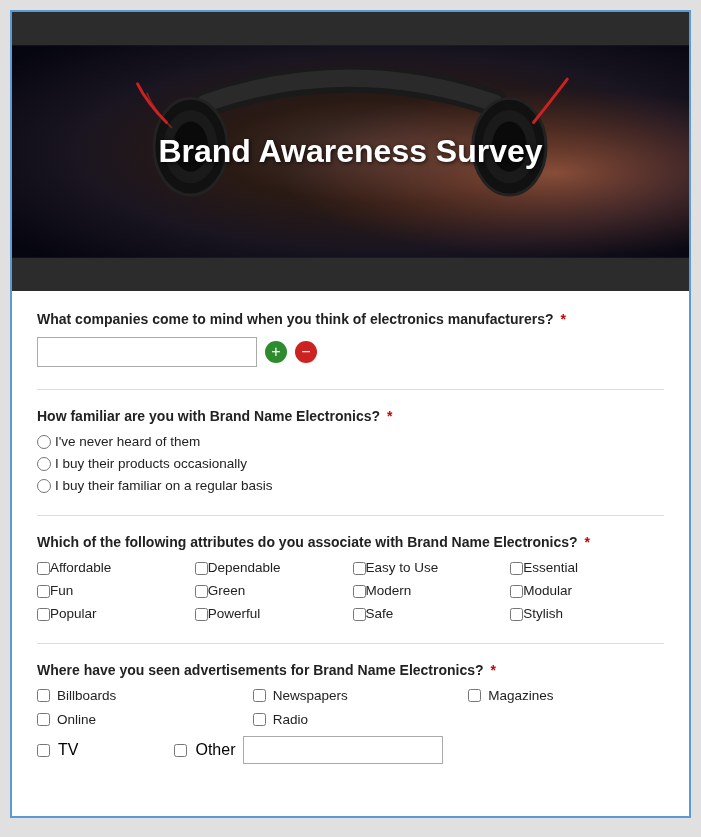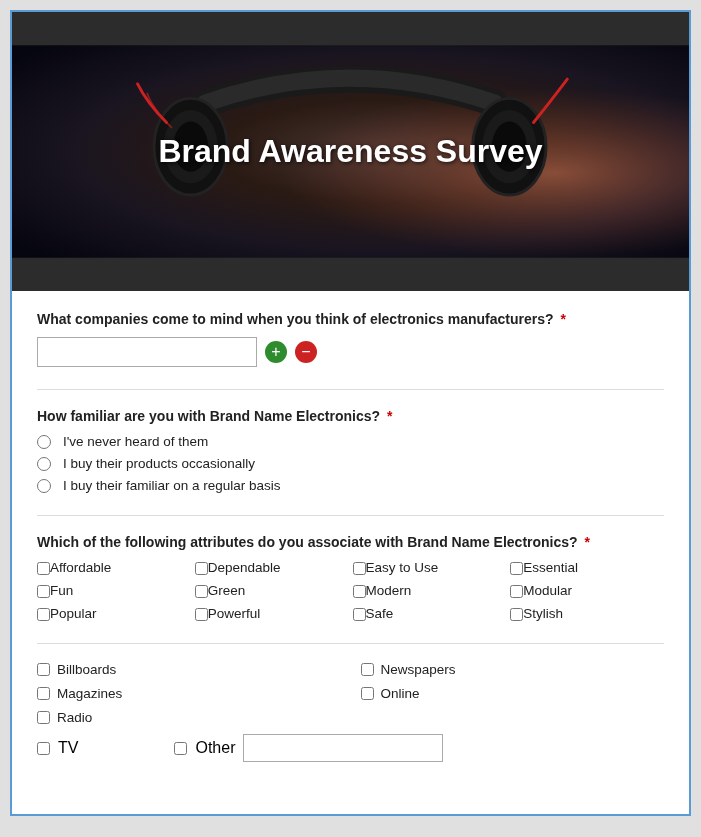--- a/index.html
+++ b/index.html
@@ -96,21 +96,21 @@
       font-size: 16px;
       cursor: pointer;
       display: flex;
       align-items: center;
       justify-content: center;
       line-height: 1;
     }
     .radio-option {
       display: flex;
       align-items: center;
-      gap: 12px;
+      gap: 4px;
       margin-bottom: 7px;
       font-size: 13.5px;
       color: #222;
     }
     .radio-option input[type="radio"] {
       accent-color: #555;
       width: 14px;
       height: 14px;
     }
     .checkbox-grid {
@@ -125,21 +125,21 @@
       font-size: 13.5px;
       color: #222;
     }
     .checkbox-option input[type="checkbox"] {
       accent-color: #555;
       width: 13px;
       height: 13px;
     }
     .ad-grid {
       display: grid;
-      grid-template-columns: 1fr 1fr;
+      grid-template-columns: 1fr 1fr 1fr;
       row-gap: 9px;
       column-gap: 20px;
     }
     .ad-option {
       display: flex;
       align-items: center;
       gap: 7px;
       font-size: 13.5px;
       color: #222;
     }
@@ -295,20 +295,23 @@
         <div class="checkbox-option">
           <input type="checkbox" id="attr11" style="">
           <label for="attr11">Stylish</label>
         </div>
       </div>
     </div>
 
     <hr class="divider">
 
     <div class="question-block">
+      <div class="question-label">
+        <span>Where have you seen advertisements for Brand Name Electronics?</span><span class="required"> *</span>
+      </div>
       <div class="ad-grid">
         <div class="ad-option">
           <input type="checkbox" id="ad0" style="">
           <label for="ad0">Billboards</label>
         </div>
         <div class="ad-option">
           <input type="checkbox" id="ad2" style="">
           <label for="ad2">Newspapers</label>
         </div>
         <div class="ad-option">

